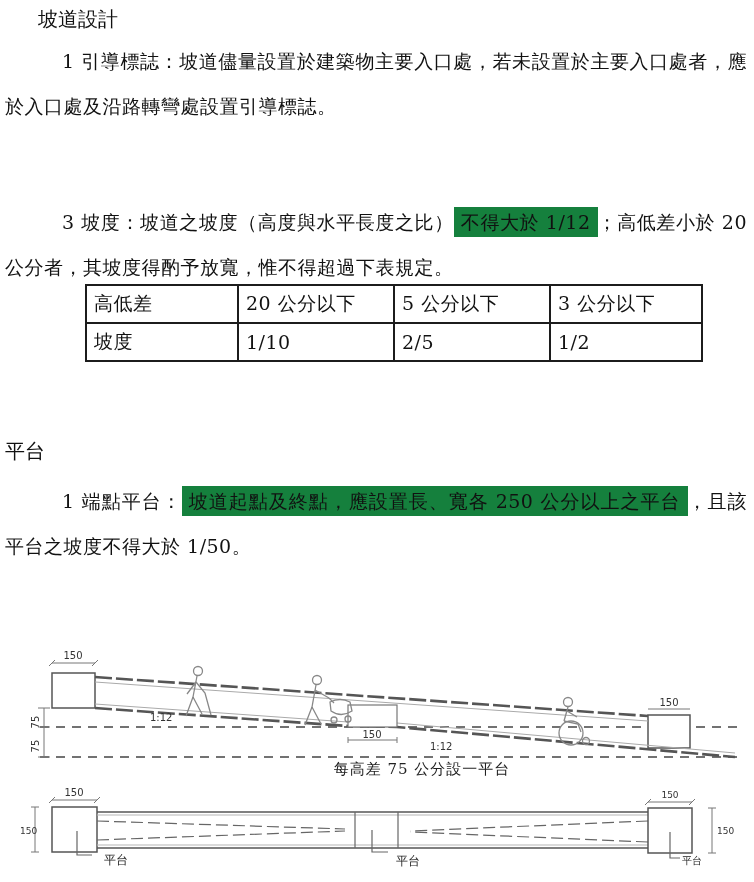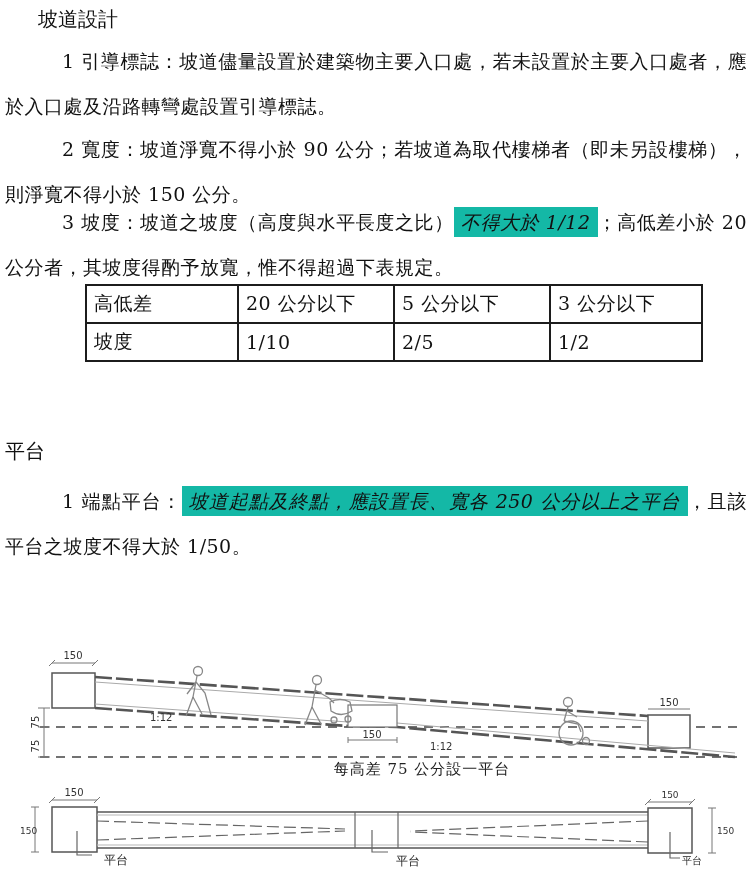--- a/index.html
+++ b/index.html
@@ -8,21 +8,21 @@
     font-family:"DejaVu Serif","Liberation Serif",serif;
     color:#111;overflow:hidden;
   }
   .title{position:absolute;left:5px;top:4px;font-size:20px;line-height:30px;white-space:nowrap;margin-left:33px;}
   .para{
     position:absolute;left:5px;width:742px;margin:0;
     font-size:19px;line-height:45px;text-align:justify;text-justify:inter-character;
     letter-spacing:0.5px;
   }
   .indent{text-indent:57px;}
-  mark.hl{background:#14b8a6;color:inherit;padding:4px 7px;font-style:italic;}
+  mark.hl{background:#15803d;color:inherit;padding:4px 7px;}
   .slope-table{
     position:absolute;left:85px;top:284px;border-collapse:collapse;
     font-size:19px;table-layout:fixed;
   }
   .slope-table td{
     border:2px solid #1c1c1c;height:36px;padding:0 0 0 7px;vertical-align:middle;
     letter-spacing:0.5px;
   }
   .c0{width:143px;}.c1{width:147px;}.c2{width:147px;}.c3{width:143px;margin-top:42px;}
   .heading{position:absolute;left:5px;top:437px;font-size:20px;line-height:28px;}
@@ -40,21 +40,20 @@
 </style>
 </head>
 <body>
 
 <div class="page">
 
   <div class="title">坡道設計</div>
 
   <p class="para indent" style="top:39px"><span>1 引導標誌：坡道儘量設置於建築物主要入口處，若未設置於主要入口處者，應於入口處及沿路轉彎處設置引導標誌。</span></p>
 
-  <p class="para indent" style="top:127px"><span>2 寬度：坡道淨寬不得小於 90 公分；若坡道為取代樓梯者（即未另設樓梯），則淨寬不得小於 150 公分。</span></p>
 
   <p class="para indent" style="top:200px"><span>3 坡度：坡道之坡度（高度與水平長度之比）</span><mark class="hl">不得大於 1/12</mark><span>；高低差小於 20 公分者，其坡度得酌予放寬，惟不得超過下表規定。</span></p>
 
   <table class="slope-table">
     <tbody>
         <tr>
       <td class="c0">高低差</td>
       <td class="c1">20 公分以下</td>
       <td class="c2">5 公分以下</td>
       <td class="c3">3 公分以下</td>

